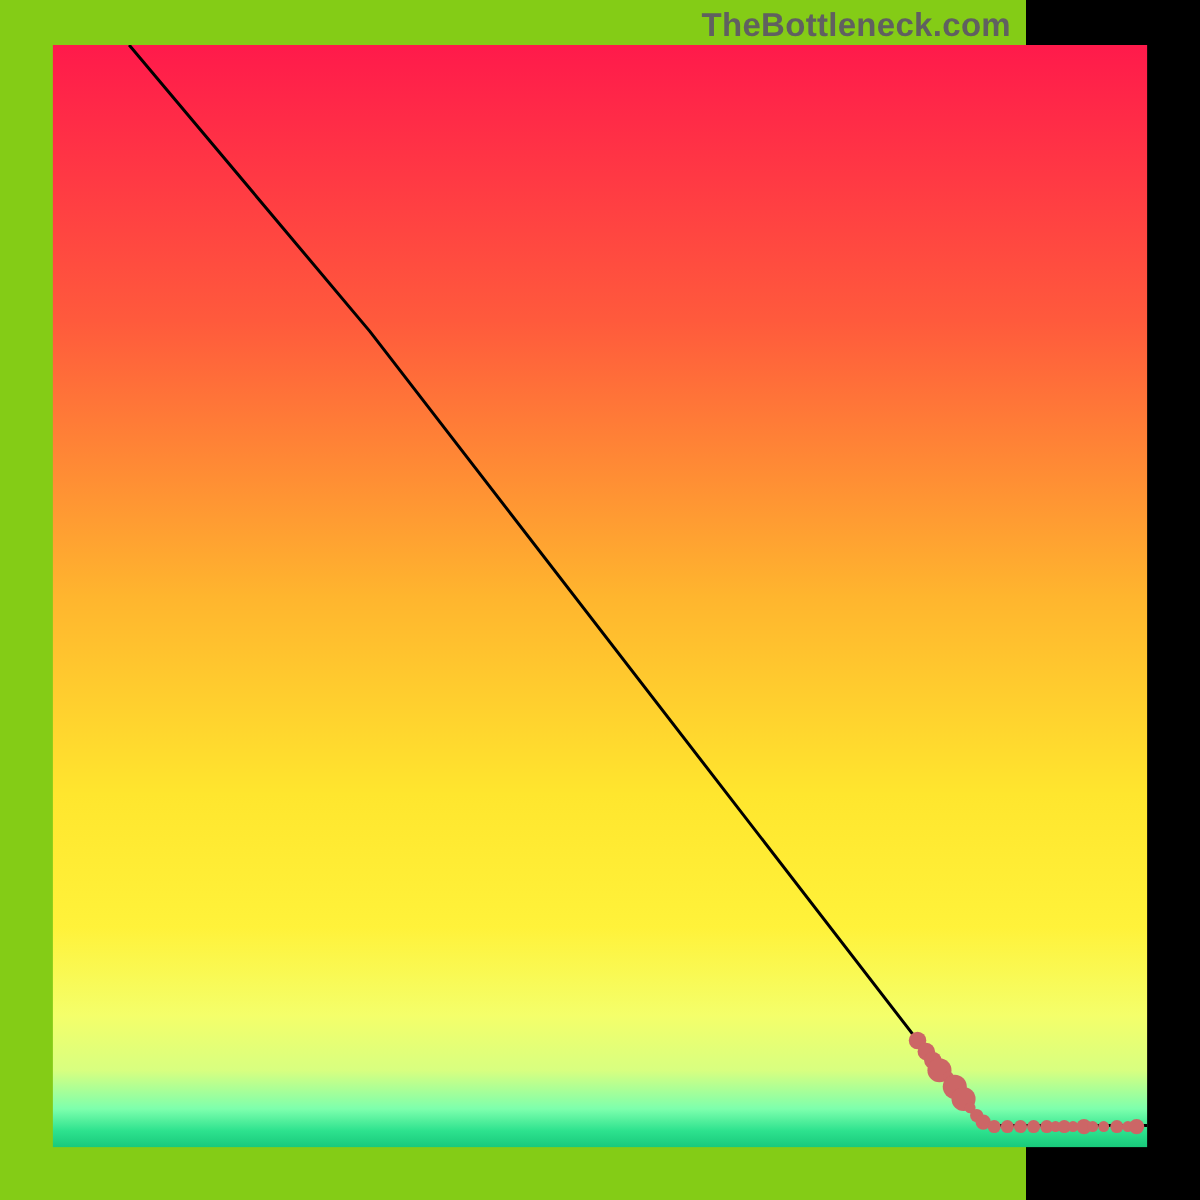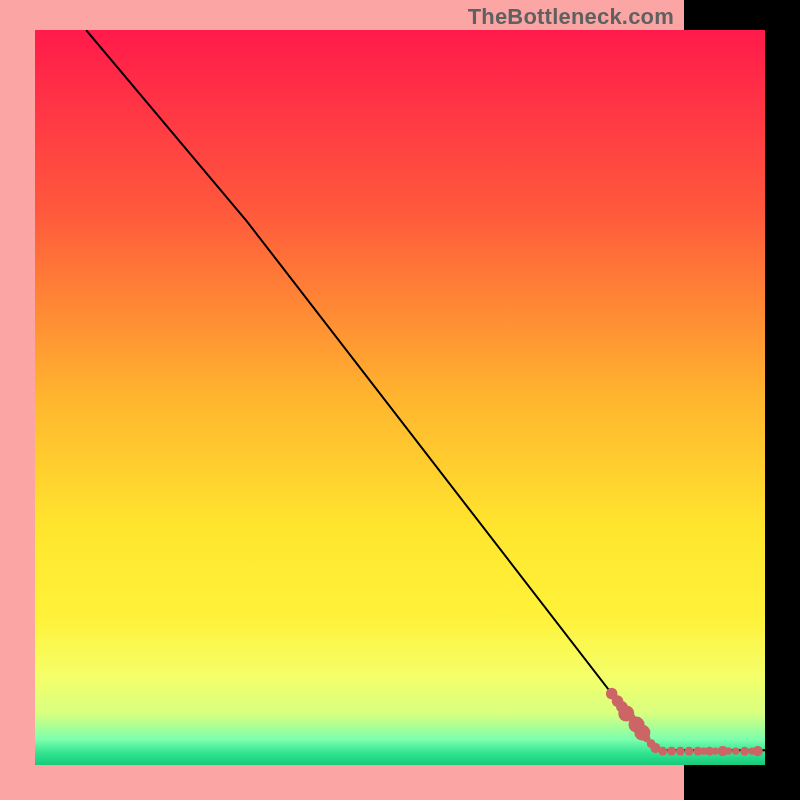--- a/index.html
+++ b/index.html
@@ -8,21 +8,21 @@
     width: 800px;
     height: 800px;
     background: #000;
     font-family: Arial, Helvetica, sans-serif;
     overflow: hidden;
   }
   .frame {
     position: relative;
     width: 684px;
     height: 800px;
-    background: #fca5a5;
+    background: #84cc16;
   }
   .watermark {
     position: absolute;
     top: 4px;
     right: 10px;
     color: #606060;
     font-size: 22px;
     font-weight: 600;
     letter-spacing: 0.2px;
     z-index: 5;

